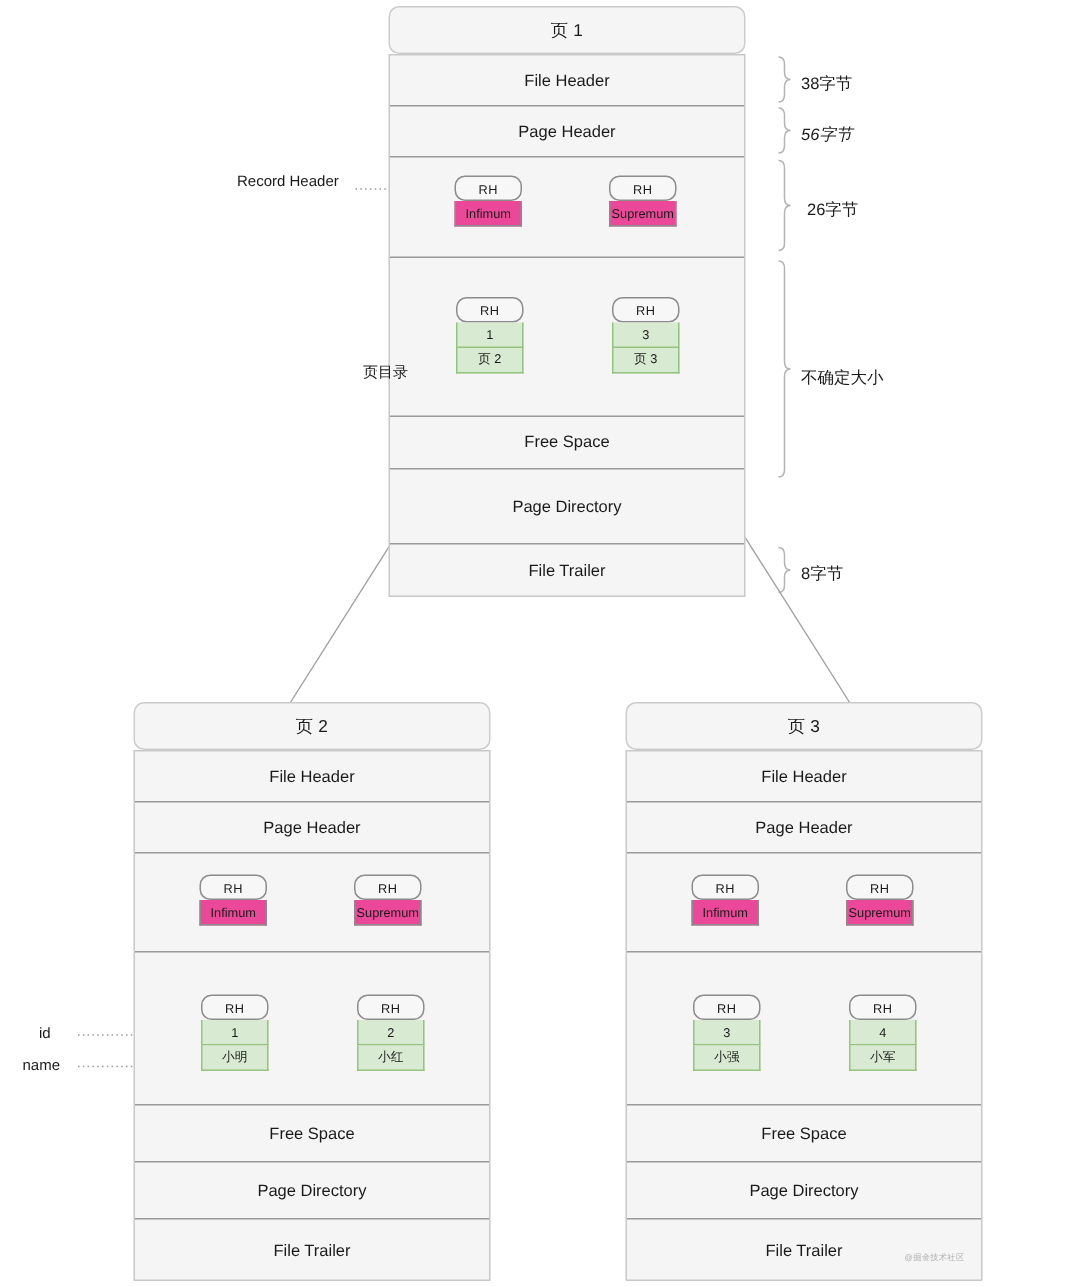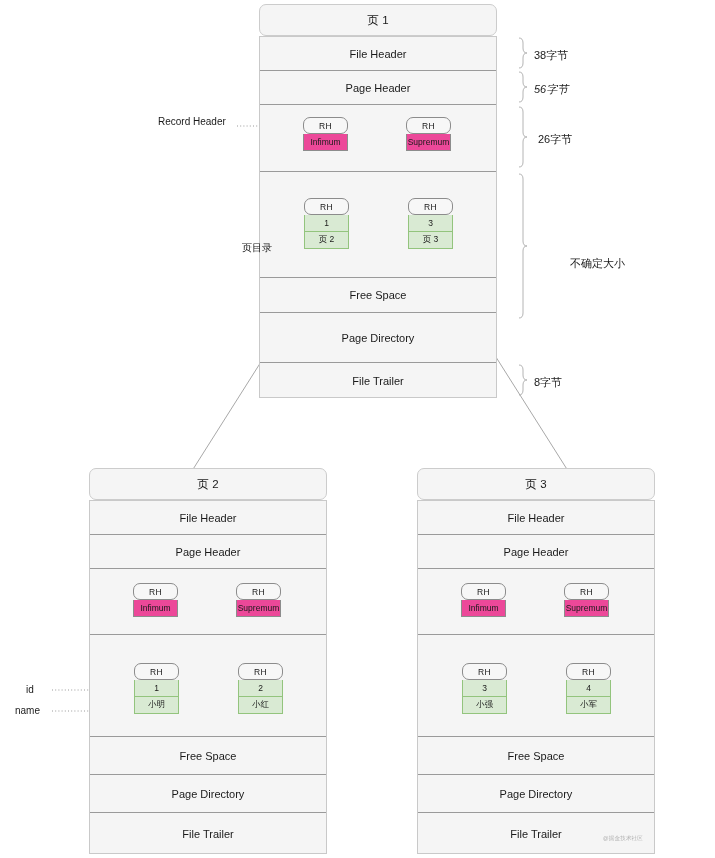--- a/index.html
+++ b/index.html
@@ -262,21 +262,21 @@
   </div>
   <div class="rec" style="left:566px; top:663px; width:45px;">
     <div class="rh">RH</div>
     <div class="cell green">4</div>
     <div class="cell green">小军</div>
   </div>
 
   <div class="side-label" style="left:534px; top:48px;">38字节</div>
   <div class="side-label" style="left:534px; top:82px;font-style:italic;">56字节</div>
   <div class="side-label" style="left:512px; top:132px;margin-left:26px;">26字节</div>
-  <div class="side-label" style="left:534px; top:256px;margin-left:36px;">不确定大小</div>
+  <div class="side-label" style="left:534px; top:244px;">不确定大小</div>
   <div class="side-label" style="left:534px; top:375px;">8字节</div>
 
   <div class="left-label" style="left:158px; top:116px;">Record Header</div>
   <div class="left-label" style="left:206px; top:241px;margin-left:36px;">页目录</div>
   <div class="left-label" style="left:26px; top:684px;">id</div>
   <div class="left-label" style="left:15px; top:705px;">name</div>
 
   <div class="watermark" style="left:603px; top:835px;">@掘金技术社区</div>
 
 </div>

